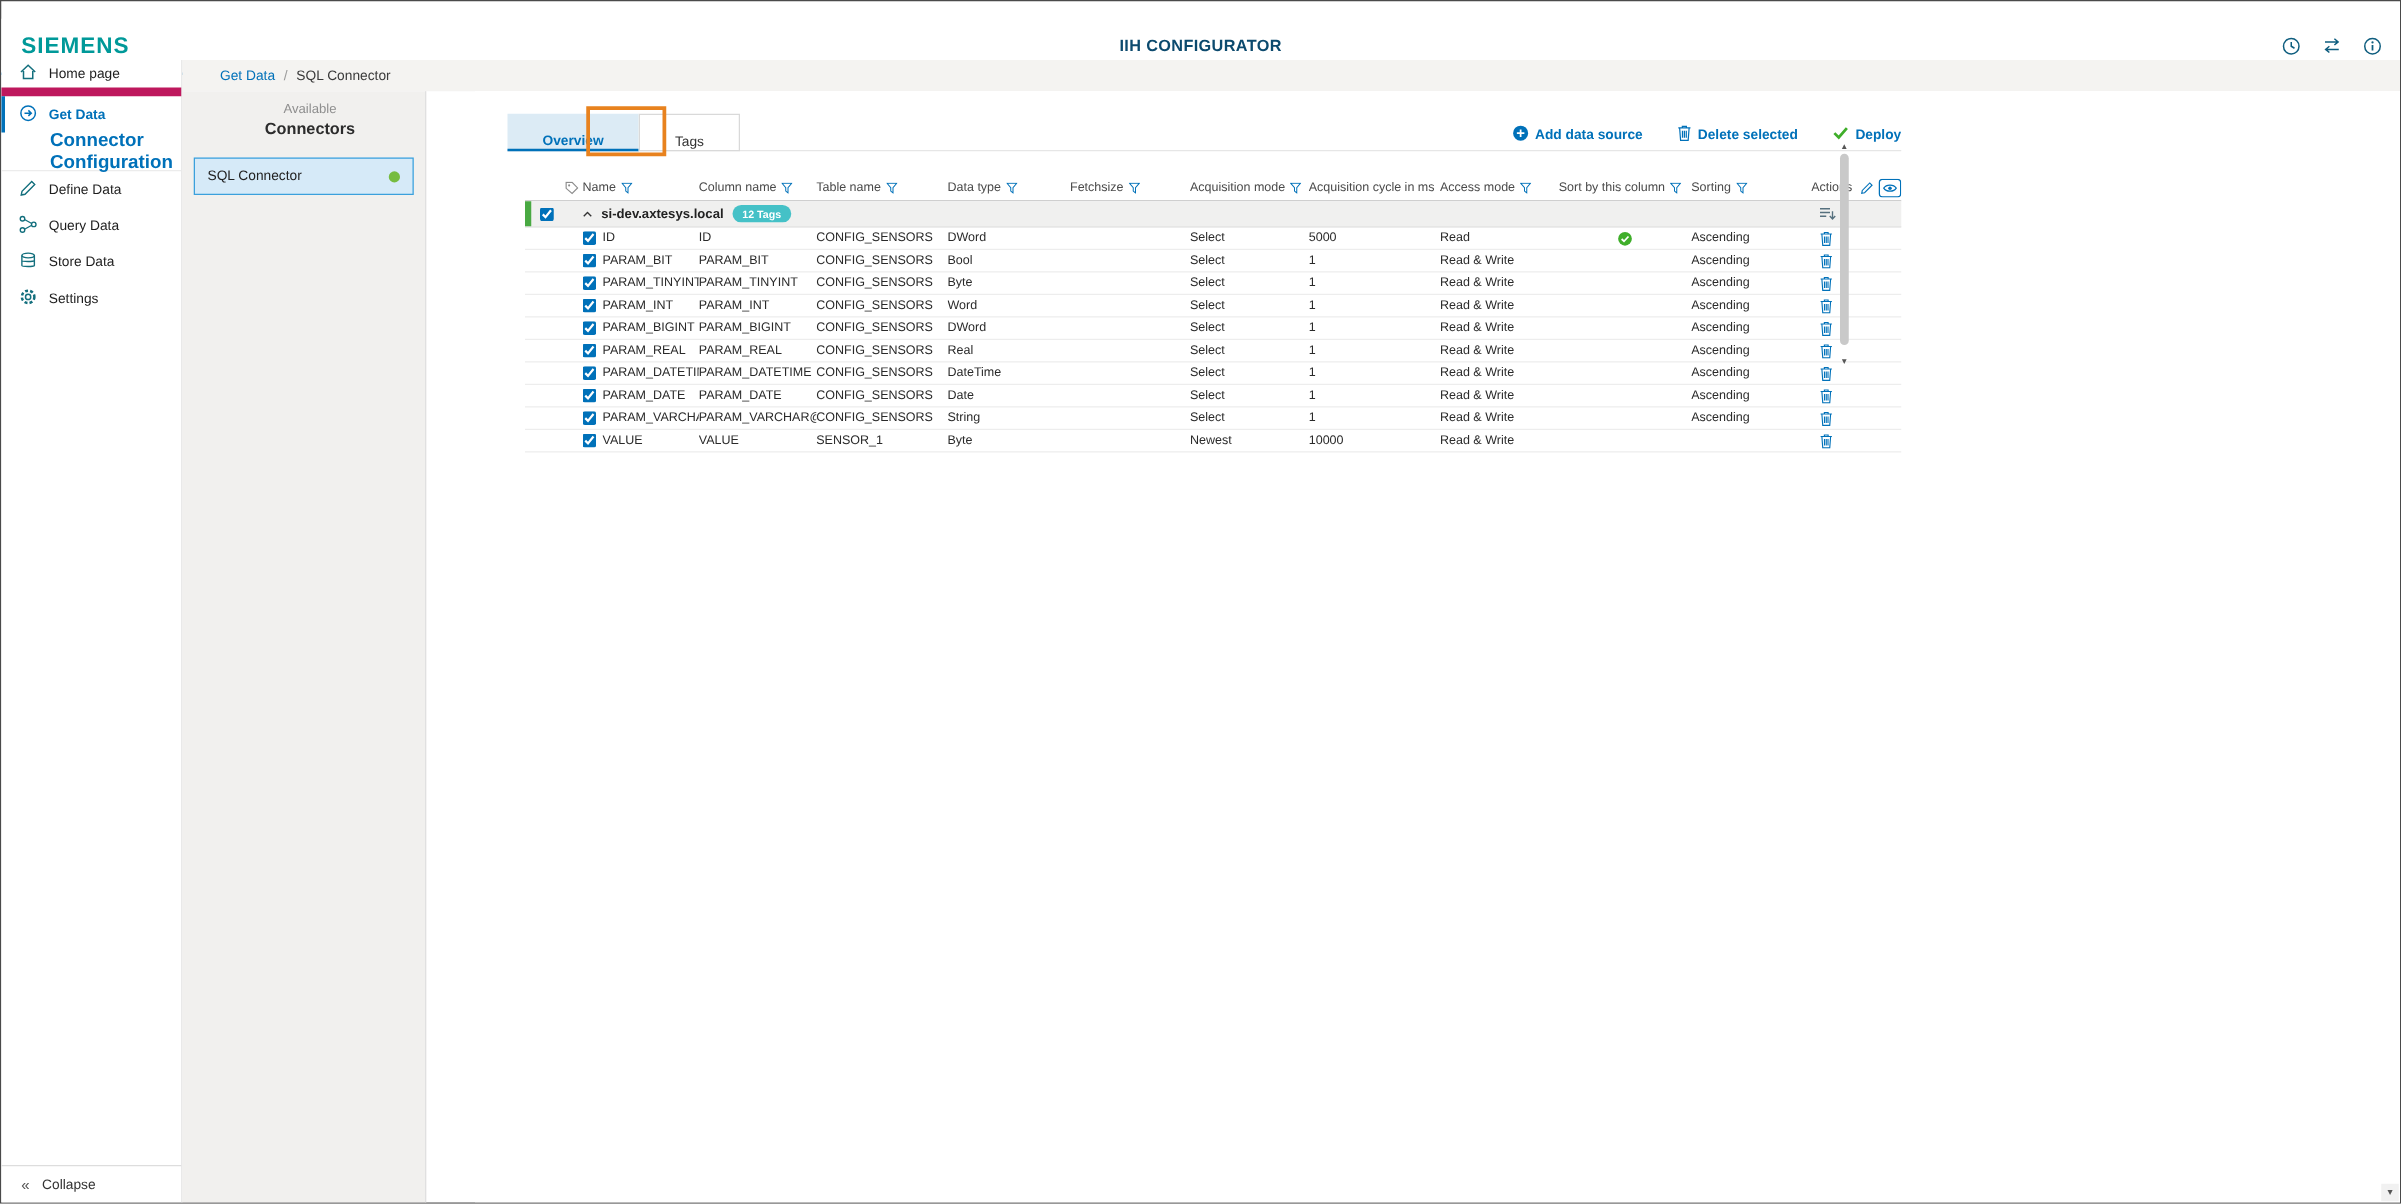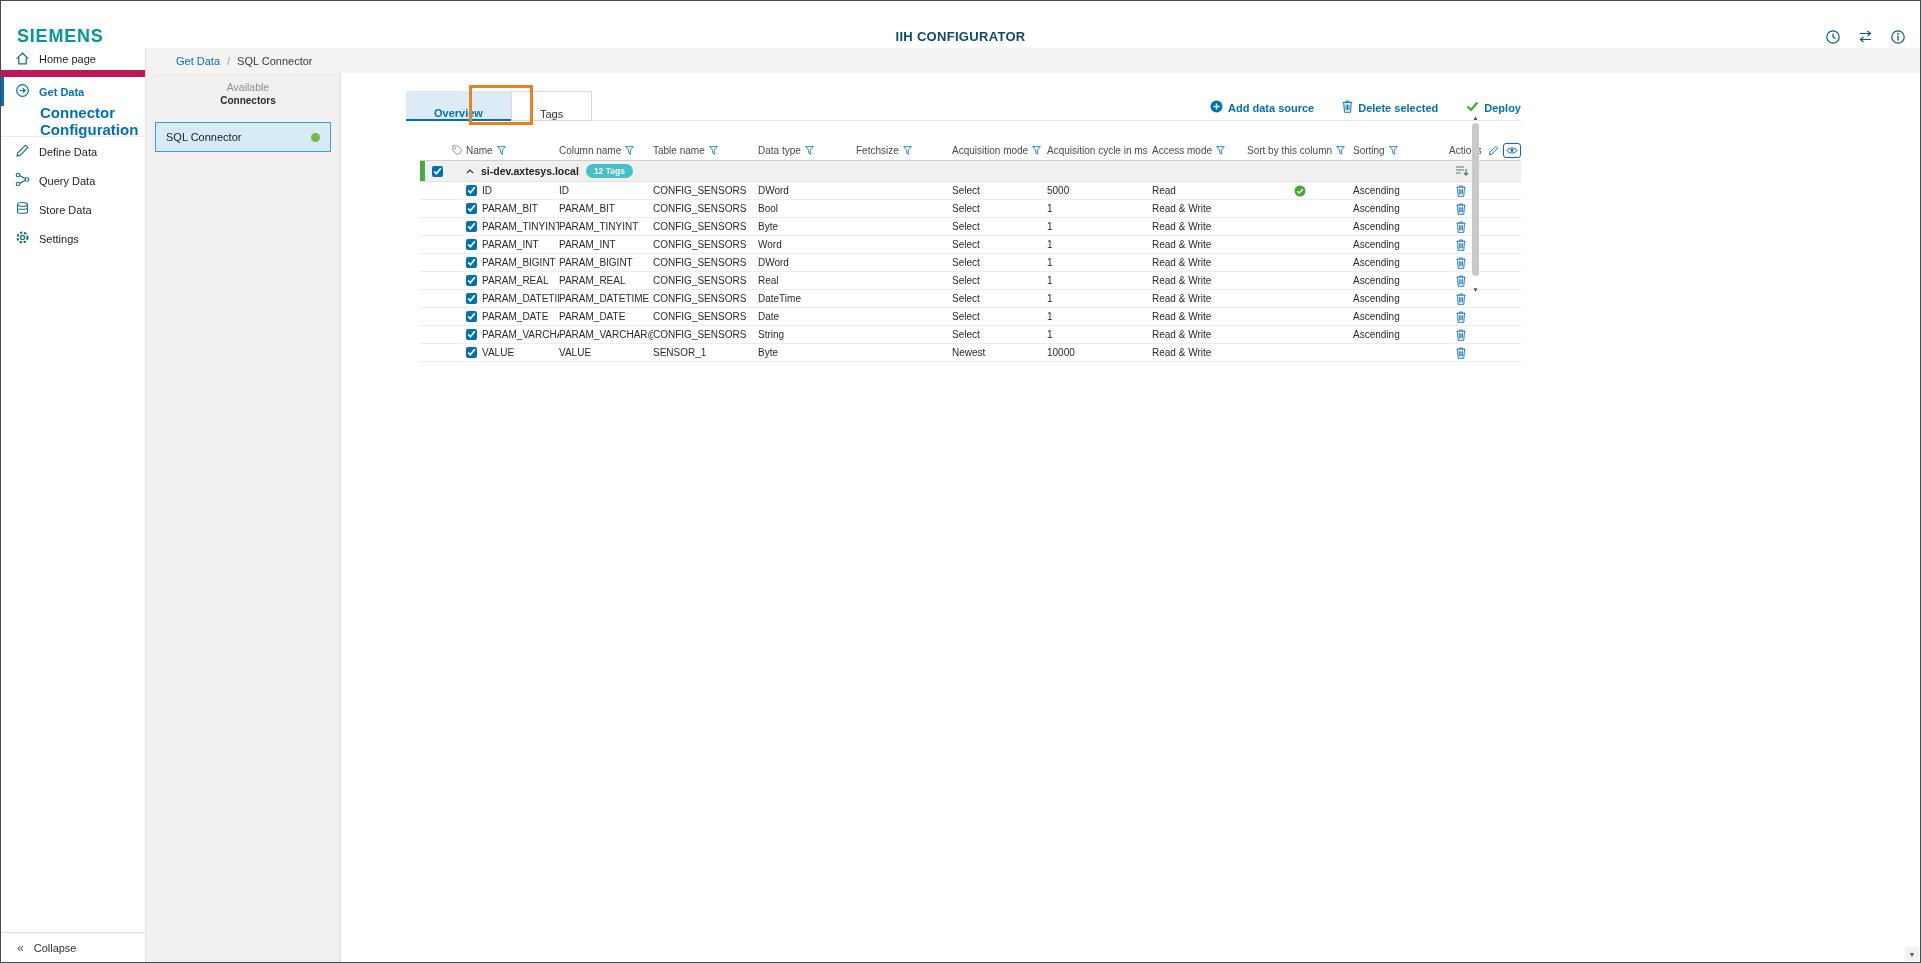--- a/index.html
+++ b/index.html
@@ -27,21 +27,21 @@
 
   
   .breadcrumb-bar { position:absolute; top:47px; left:145px; right:0; height:25px; background:#f4f3f1; display:flex; align-items:center; padding-left:30px; font-size:11px; }
   .bc-link { color:#0071b9; cursor:pointer; }
   .bc-sep { color:#9a9a9a; margin:0 7px; }
   .bc-cur { color:#3a3a3a; }
 
   
   .connectors-panel { position:absolute; top:72px; left:145px; width:195px; bottom:0; background:#f1f0ee; border-right:1px solid #e0e0e0;text-align:center; }
   .avail { color:#8e8e8e; font-size:10.5px; padding:8px 0 0 10px; }
-  .conn-title { color:#2c2c2c; font-size:10px; font-weight:700; padding:2px 0 0 10px; }
+  .conn-title { color:#2c2c2c; font-size:13px; font-weight:700; padding:2px 0 0 10px; }
   .conn-card { margin:16px 9px 0 9px; height:30px; background:#d6eaf8; border:1px solid #3ba0dc; display:flex; align-items:center; padding:0 10px; font-size:11px; color:#222; cursor:pointer; }
   .conn-dot { width:9px; height:9px; border-radius:50%; background:#76bc40; margin-left:auto; }
 
   
   .main { position:absolute; top:72px; left:379px; right:0; bottom:0; background:#fff; }
   .tabs { position:absolute; top:18px; left:26px; display:flex; }
   .tab { height:30px; display:flex; align-items:flex-end; padding:0 28px; font-size:11px; cursor:pointer; }
   .tab.active { background:#dcebf5; color:#0071b9; font-weight:700; border-bottom:2px solid #0071b9; }
   .tab.plain { background:#fff; color:#333; border:1px solid #d9d9d9; }
   .tabline { position:absolute; top:47px; left:26px; width:1115px; border-bottom:1px solid #e6e6e6; }

